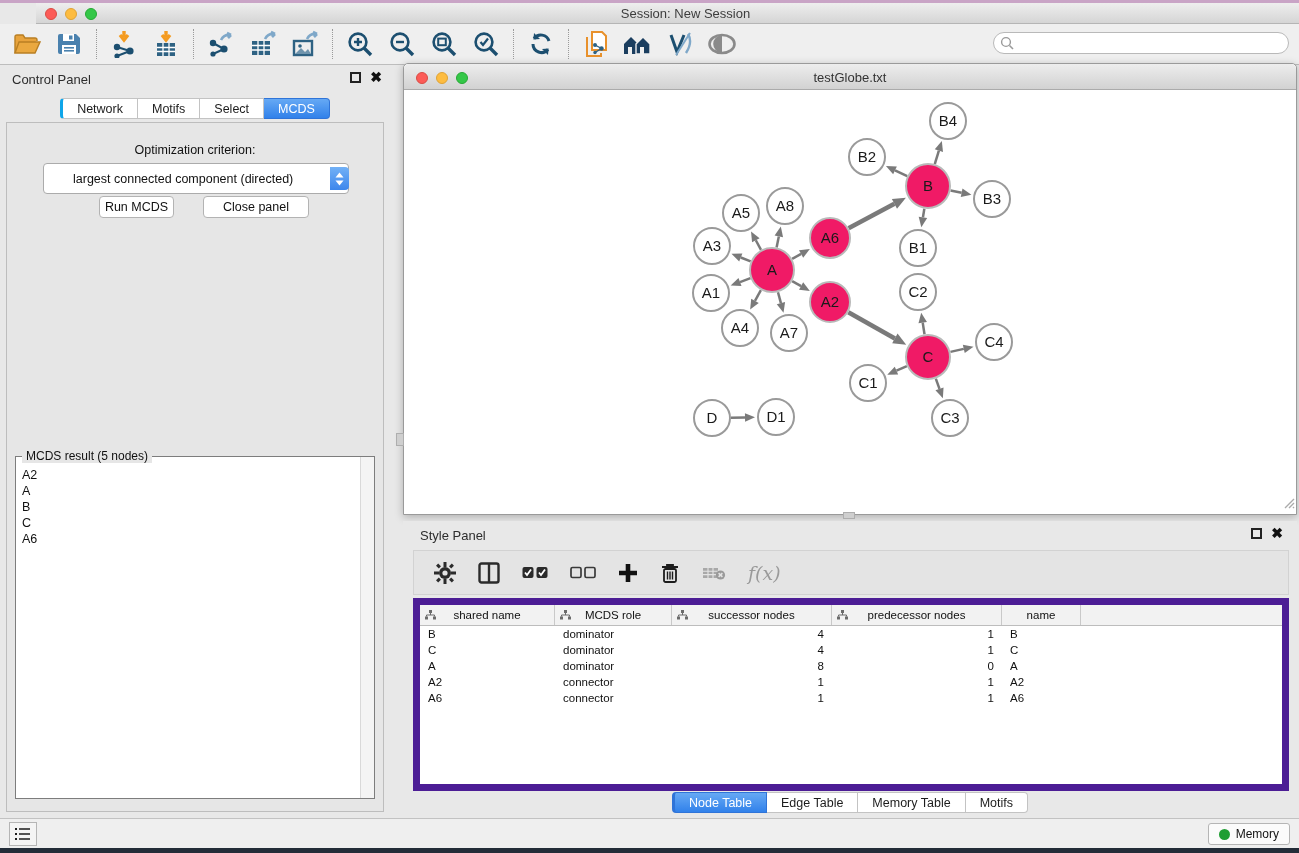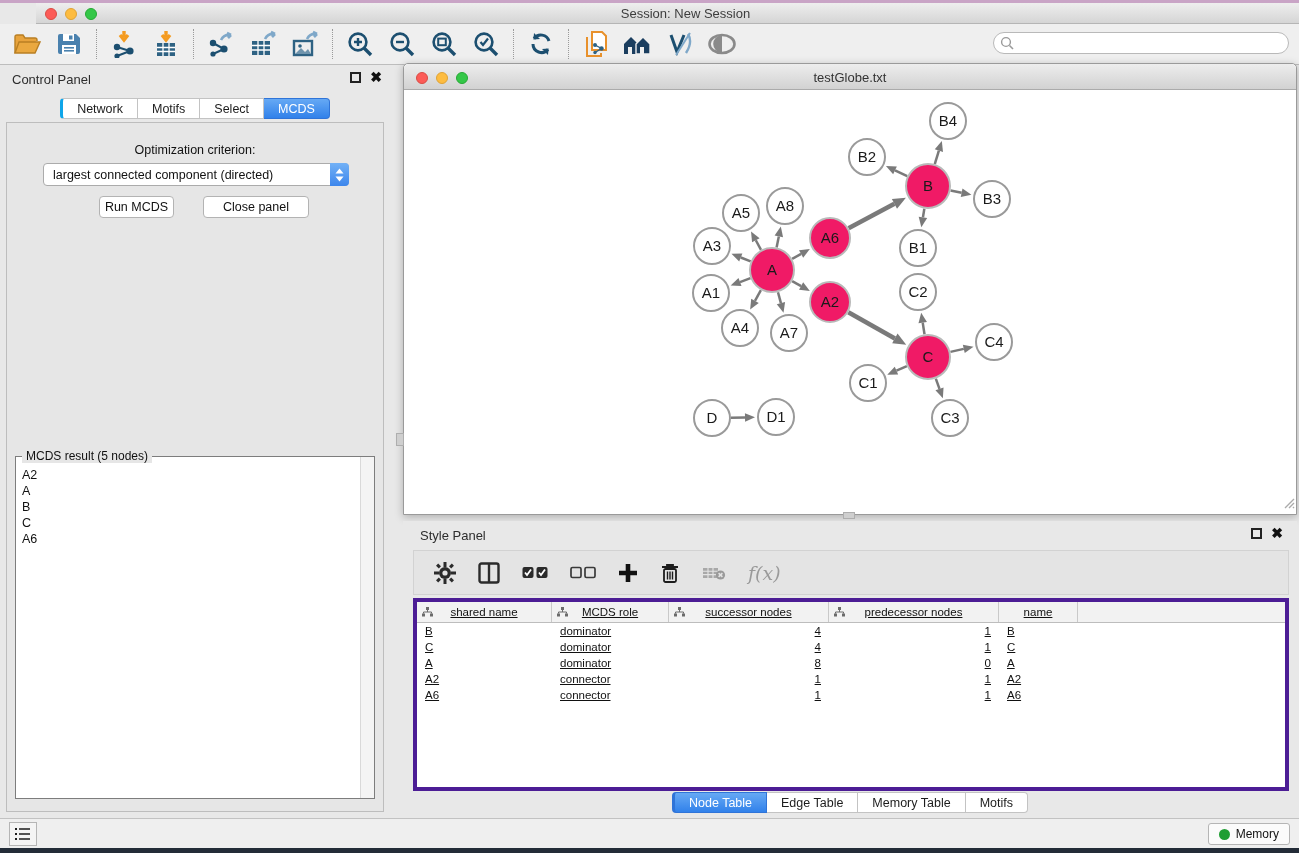--- a/index.html
+++ b/index.html
@@ -40,22 +40,22 @@
   .seg-row { position:absolute; width:100%; display:flex; justify-content:center; }
   .seg { height:21px; line-height:21px; padding:0 14px; background:#fff; border:1px solid #c3c3c3;
     border-left:none; font-size:12.5px; color:#1c1c1c; cursor:default; }
   .seg:first-child { border-left:3px solid #0ea5e9; border-radius:4px 0 0 4px; }
   .seg:last-child { border-radius:0 4px 4px 0; }
   .seg.active { background:linear-gradient(#66a9f4,#3181ea); border-color:#2f74d8; color:#fff; }
   .cp-tabs { top:33px; }
   .cp-body { position:absolute; left:6px; top:57px; width:378px; height:690px;
     background:#e6e6e6; border:1px solid #bdbdbd; }
   .opt-label { position:absolute; top:20px; width:100%; text-align:center; font-size:12.5px; color:#111; }
-  .dropdown { position:absolute; left:36px; top:40px; width:306px; height:23px; background:#fff;
-    border:1px solid #ababab; border-radius:4px; display:flex; align-items:center; }
+  .dropdown { position:absolute; left:36px; top:40px; width:306px; height:31px; background:#fff;
+    border:1px solid #ababab; border-radius:4px; display:flex; align-items:center;padding-left:20px; }
   .dropdown .dd-text { flex:1; font-size:12.5px; color:#111; padding-left:9px; }
   .dd-step { width:19px; height:23px; margin-right:-1px; border-radius:0 4px 4px 0;
     background:linear-gradient(#72b1f6,#3c86ec); display:flex; flex-direction:column;
     align-items:center; justify-content:center; gap:2px; }
   .btn { position:absolute; height:22px; background:#fff; border:1px solid #b3b3b3; border-radius:4px;
     font-size:12.5px; color:#111; text-align:center; line-height:20px; cursor:default; }
   .fieldset { position:absolute; left:8px; top:333px; width:360px; height:343px;
     border:1px solid #7d7d7d; background:#fff; }
   .fieldset .legend { position:absolute; left:6px; top:-8px; background:#e6e6e6;
     padding:0 4px; font-size:12px; color:#111; }
@@ -78,21 +78,21 @@
 
   
   .table-panel { position:absolute; left:403px; top:518px; width:894px; height:297px; background:#e8e8e8; }
   .tp-head { position:absolute; left:0; top:0; width:100%; height:26px; }
   .tp-head .ptitle { position:absolute; left:17px; top:7px; font-size:13px; color:#2d2d2d; }
   .tp-toolbar { position:absolute; left:10px; top:29px; width:876px; height:45px;
     background:#e4e4e4; border:1px solid #d2d2d2; display:flex; align-items:center; gap:22px; padding-left:20px; }
   .tp-btn { display:flex; align-items:center; justify-content:center; cursor:default; }
   .fx { font-family:"DejaVu Serif", serif; font-style:italic; font-size:19px; color:#9a9a9a; }
   .data-table { position:absolute; left:10px; top:77px; width:876px; height:193px;
-    background:#fff; border:4px solid #4c1d95; font-size:11.5px; color:#111;text-decoration:underline; }
+    background:#fff; border:7px solid #4c1d95; font-size:11.5px; color:#111; }
   .dt-header { display:flex; height:21px; background:#f2f2f2; border-bottom:1px solid #bdbdbd; }
   .dt-hcell { display:flex; align-items:center; border-right:1px solid #c9c9c9; position:relative; }
   .dt-hcell .hlabel { flex:1; text-align:center; font-size:11.5px; color:#111; }
   .dt-hcell svg { position:absolute; left:5px; }
   .dt-row { display:flex; height:16px; align-items:center; }
   .dt-cell { padding:0 8px; white-space:nowrap; overflow:hidden; }
   .tp-tabs { top:271px; }
   .tp-tabs .seg { font-size:12.5px; }
 
   

